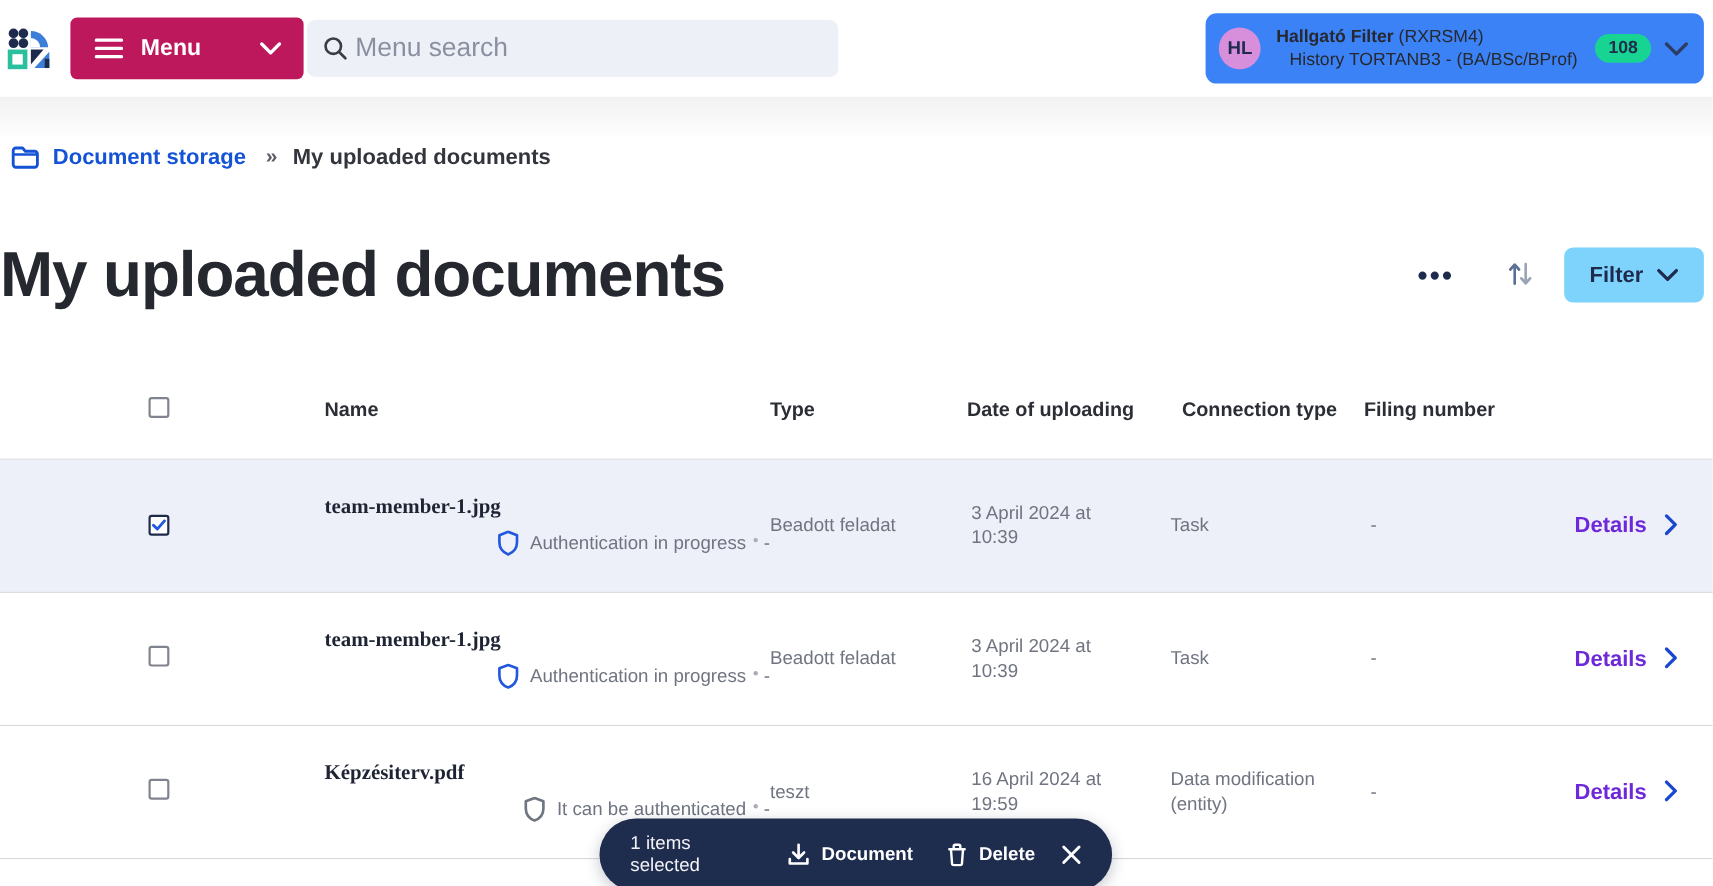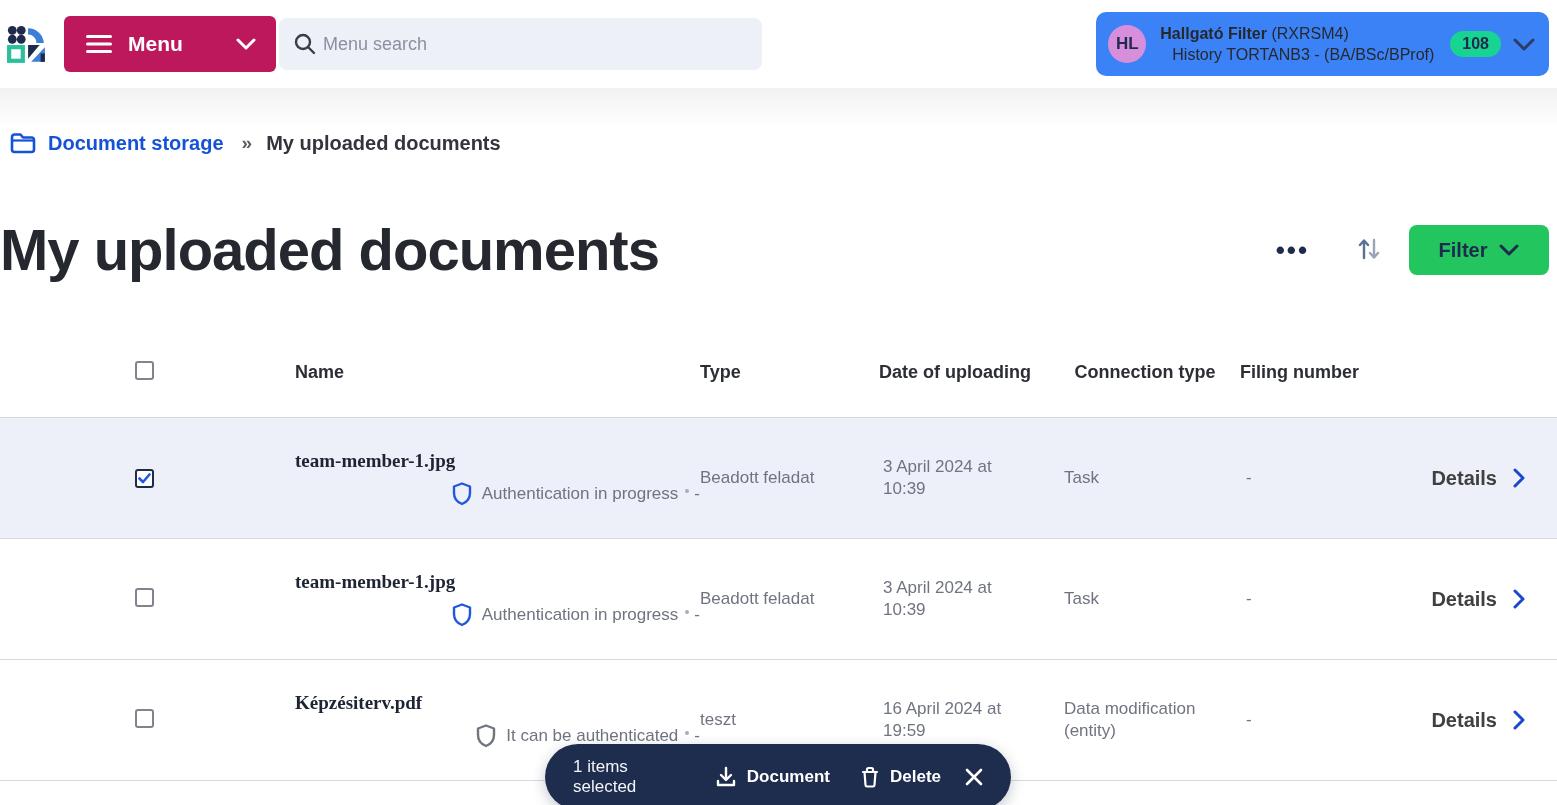--- a/index.html
+++ b/index.html
@@ -8,21 +8,21 @@
 
   
   .topbar { height: 88px; display: flex; align-items: center; background: #fff; padding: 0 8px 0 4px; }
   .logo { width: 42px; height: 46px; margin: 0 16px 0 2px; flex: 0 0 auto; }
   .menu-btn { width: 212px; height: 56px; background: #be185d; border: none; border-radius: 6px;
     display: flex; align-items: center; color: #fff; cursor: pointer; padding: 0 20px 0 22px; }
   .menu-btn .label { font-size: 21px; font-weight: bold; margin-left: 16px; }
   .menu-btn .chev { margin-left: auto; }
   .search-wrap { position: relative; margin-left: 3px; }
   .search-input { width: 483px; height: 52px; background: #eef0f8; border: none; border-radius: 8px;
-    padding: 0 16px 0 44px; font-size: 18px; color: #3a3d45; outline: none;
+    padding: 0 16px 0 44px; font-size: 24px; color: #3a3d45; outline: none;
     font-family: "Liberation Sans", sans-serif; }
   .search-input::placeholder { color: #8b90a0; }
   .search-icon { position: absolute; left: 14px; top: 14px; }
 
   .user-chip { margin-left: auto; background: #3b82f6; border-radius: 10px; height: 64px;
     display: flex; align-items: center; padding: 0 14px 0 12px; cursor: pointer; }
   .avatar { width: 38px; height: 38px; border-radius: 50%; background: #d78fdc; color: #1e2b4d;
     font-size: 17px; font-weight: bold; display: flex; align-items: center; justify-content: center; flex: 0 0 auto; }
   .user-text { margin-left: 14px; line-height: 21px; }
   .user-line1 { font-size: 16px; color: #26282e; }
@@ -41,21 +41,21 @@
   .breadcrumb .sep { color: #5a5d66; font-size: 19px; margin: 0 14px 0 18px; font-weight: bold; }
   .breadcrumb .current { color: #33353c; font-weight: bold; font-size: 20px; }
 
   
   .title-row { display: flex; align-items: center; margin-top: 56px; padding-right: 8px; }
   .page-title { font-size: 58px; font-weight: 900; color: #26282f; letter-spacing: -1px; line-height: 68px; }
   .actions { margin-left: auto; display: flex; align-items: center; }
   .more-btn { background: none; border: none; color: #1e2b4d; font-size: 26px; font-weight: bold;
     letter-spacing: 2px; cursor: pointer; line-height: 20px; padding: 6px; }
   .sort-btn { background: none; border: none; cursor: pointer; margin-left: 38px; padding: 4px; }
-  .filter-btn { margin-left: 24px; width: 140px; height: 50px; background: #22c55e; border: none;
+  .filter-btn { margin-left: 24px; width: 127px; height: 50px; background: #7dd3fc; border: none;
     border-radius: 8px; display: flex; align-items: center; justify-content: center;
     color: #1e2b4d; font-size: 20px; font-weight: bold; cursor: pointer; }
   .filter-btn svg { margin-left: 12px; }
 
   
   .table { margin-top: 44px; }
   .trow { display: grid; grid-template-columns: 295px 405px 160px 190px 190px 165px 1fr;
     align-items: center; }
   .thead { height: 90px; border-bottom: 1px solid #d7d9de; }
   .thead .hcell { font-size: 18px; font-weight: bold; color: #2c2e35; }
@@ -70,22 +70,22 @@
   .status-line { display: flex; align-items: center; margin-top: 10px; justify-content: flex-end; }
   .status-line .shield { display: inline-flex; margin-right: 10px; }
   .status-text { font-size: 17px; color: #6f7480; }
   .status-dot { width: 4px; height: 4px; border-radius: 50%; background: #a8adb6; margin: -6px 5px 0 7px; }
   .status-note { font-size: 17px; color: #6f7480; }
   .cell-type, .cell-date, .cell-conn, .cell-filing { font-size: 17px; color: #6f7480; line-height: 22px; }
   .cell-date { padding-left: 23px; padding-right: 30px; }
   .cell-conn { padding-left: 14px; padding-right: 40px; }
   .cell-filing { padding-left: 6px; }
   .cell-details { text-align: right; padding-right: 32px; }
-  .details-link { color: #404040; font-size: 20px; font-weight: bold; text-decoration: none;
-    cursor: pointer; display: inline-flex; align-items: center; }
+  .details-link { color: #6d28d9; font-size: 20px; font-weight: bold; text-decoration: none;
+    cursor: pointer; display: inline-flex; }
   .details-link svg { margin-left: 16px; }
 
   
   .sel-bar { position: fixed; left: 545px; top: 744px; width: 466px; height: 66px;
     background: #1e2c4e; border-radius: 33px; display: flex; align-items: center;
     color: #fff; padding: 0 26px 0 28px; box-shadow: 0 4px 14px rgba(20,30,60,.25); }
   .sel-count { font-size: 17px; color: #f2f3f6; }
   .sel-action { display: flex; align-items: center; background: none; border: none; color: #fff;
     font-size: 17px; font-weight: bold; cursor: pointer; font-family: "Liberation Sans", sans-serif; }
   .sel-action svg { margin-right: 10px; }

